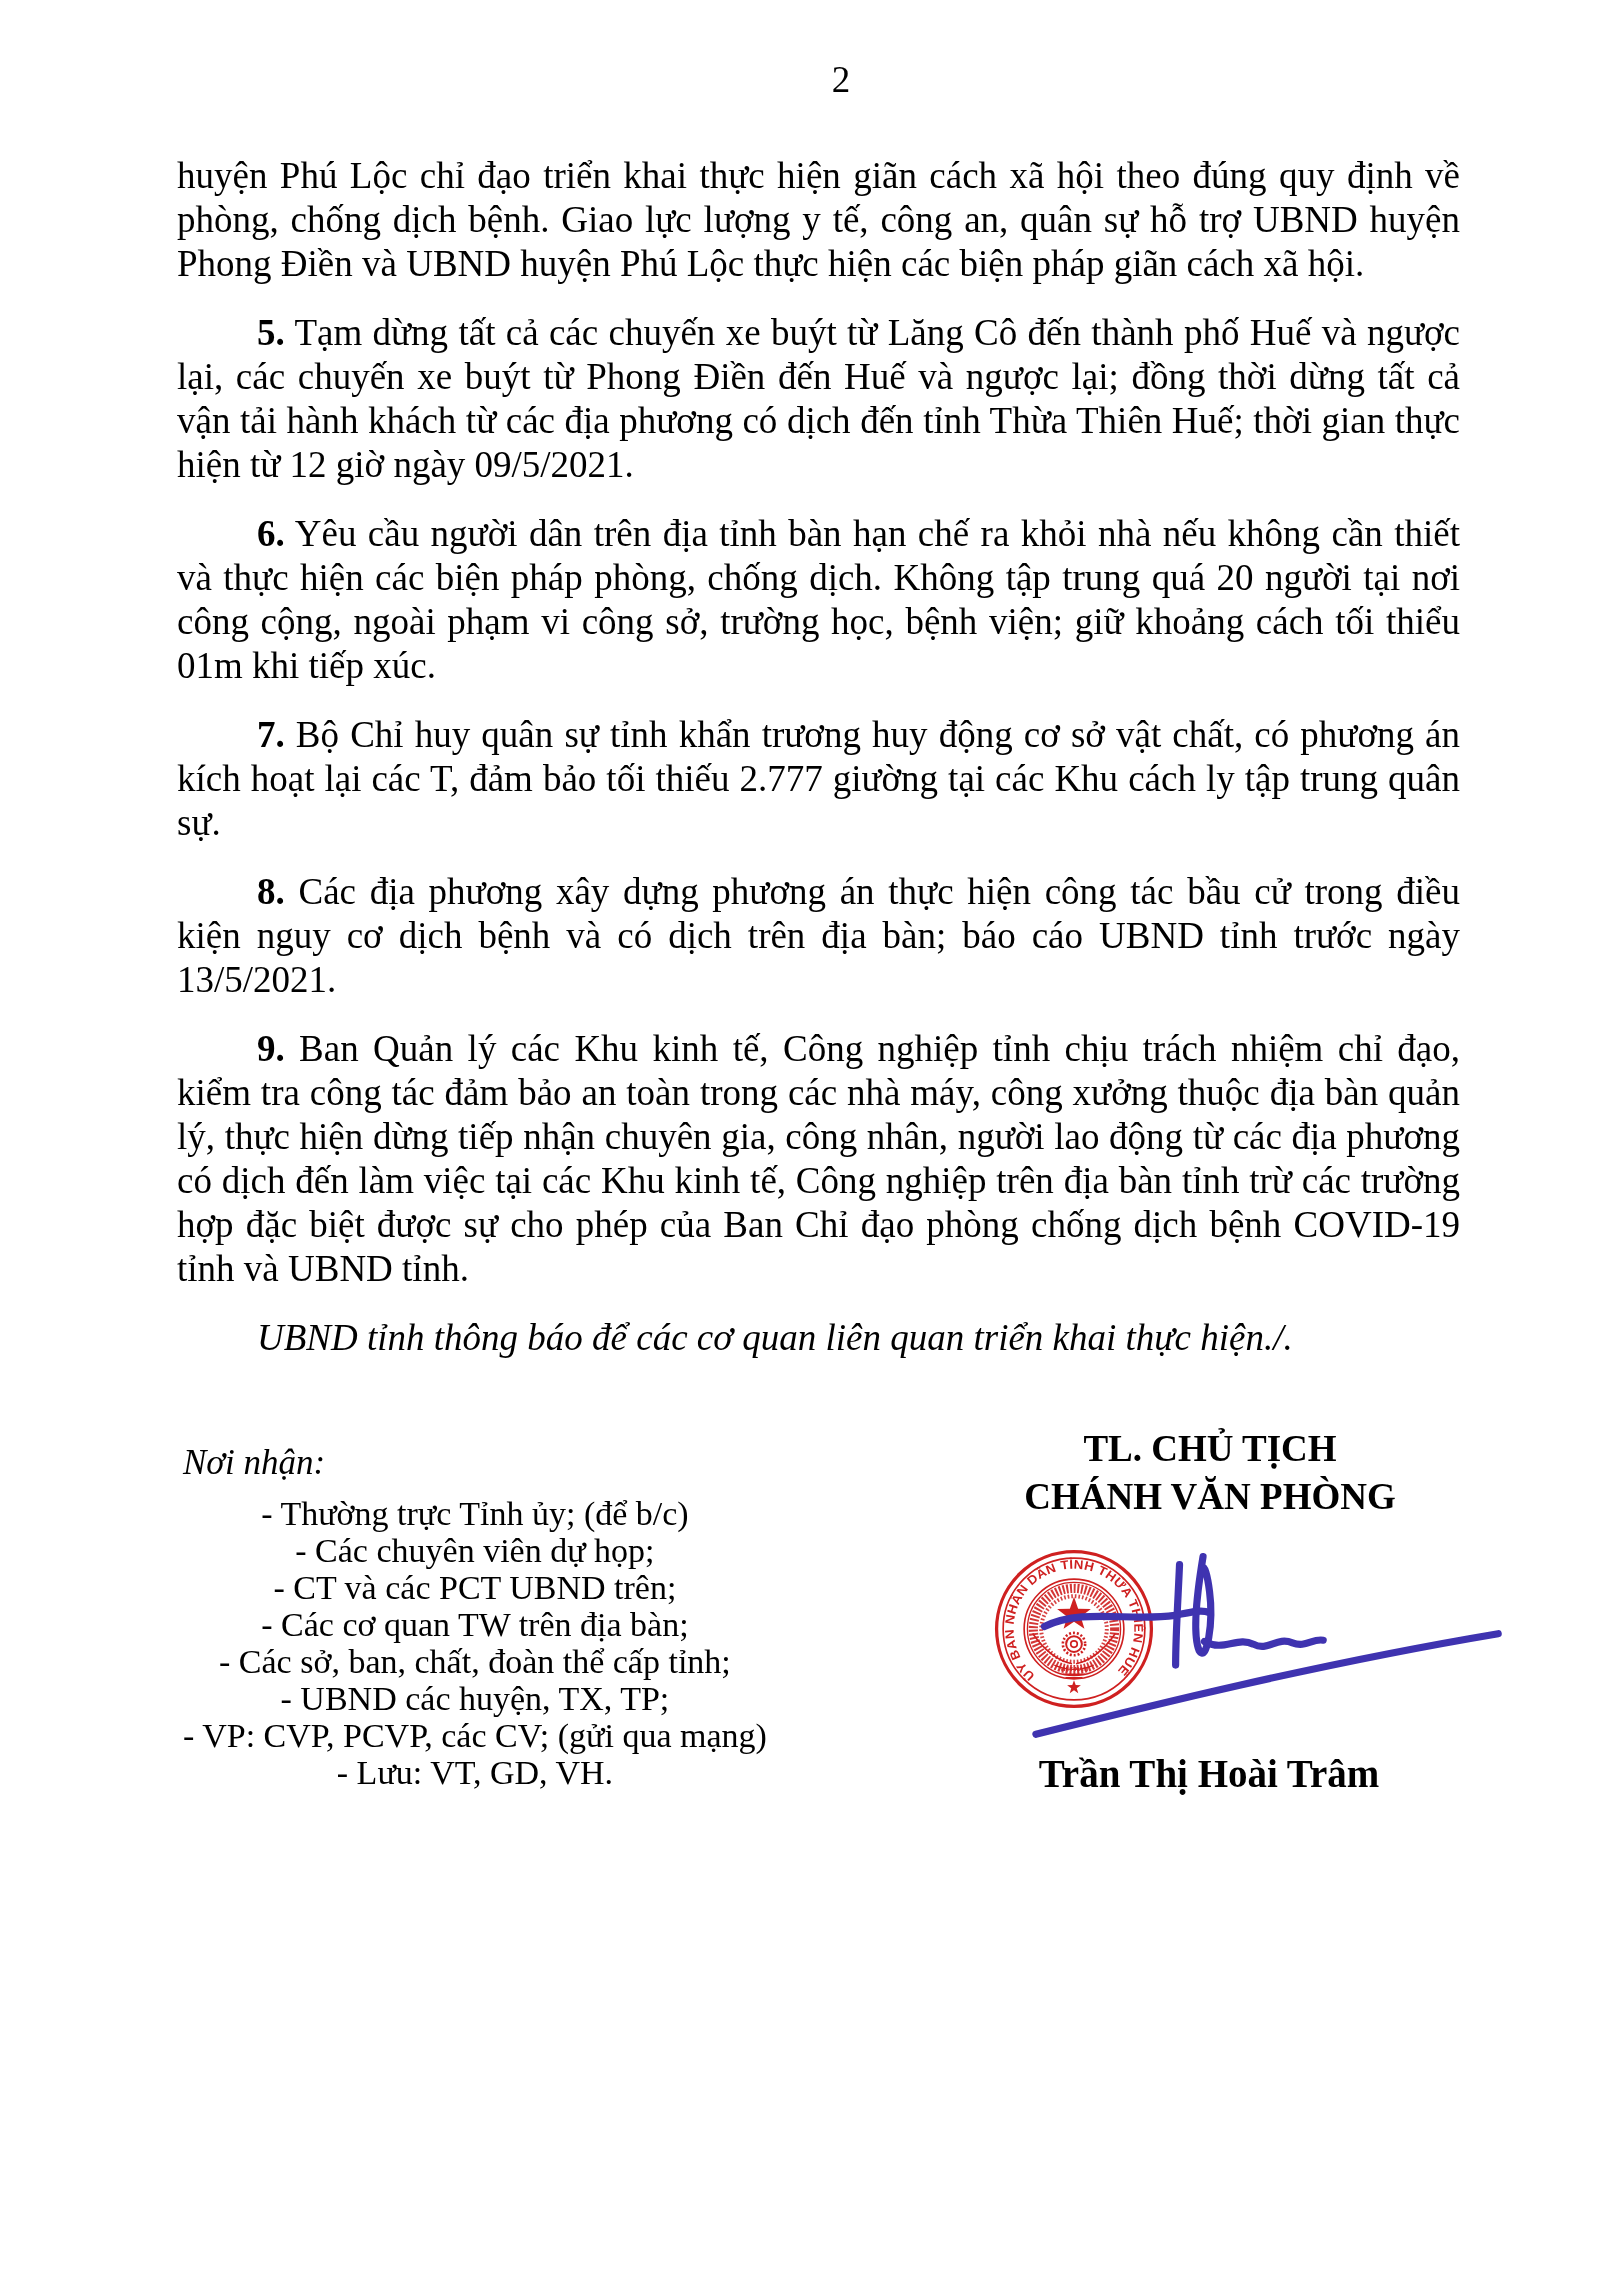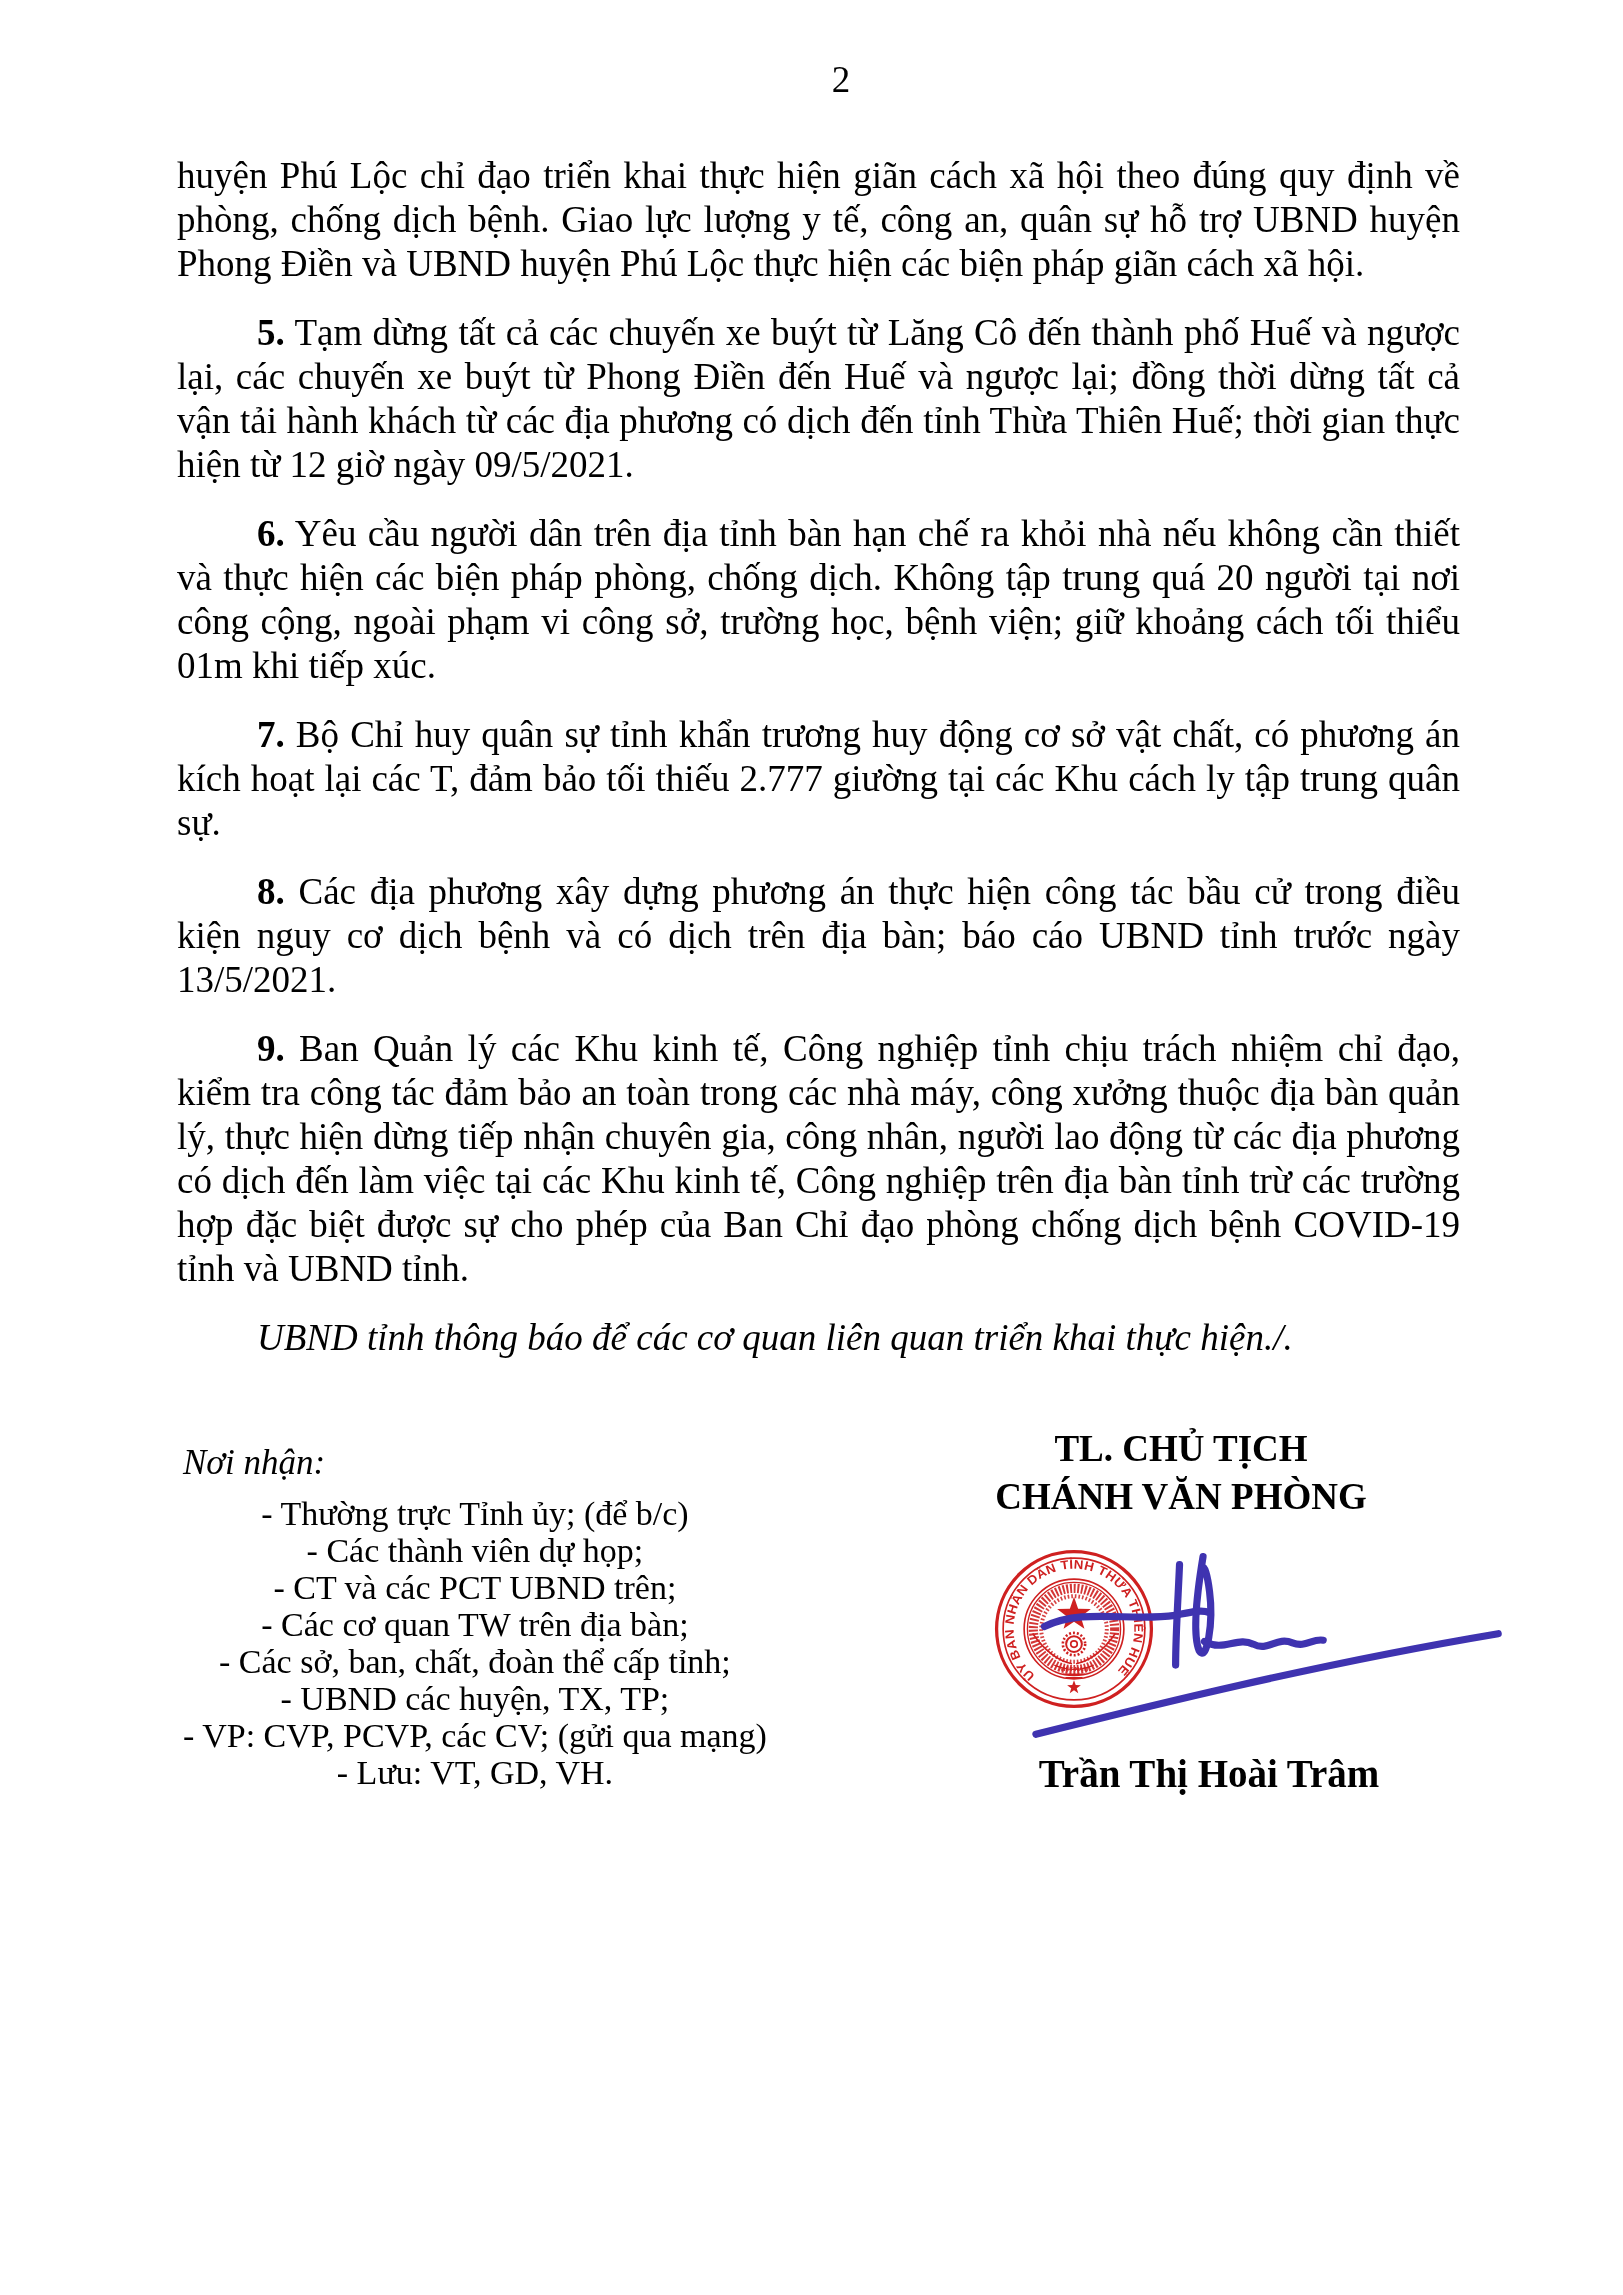--- a/index.html
+++ b/index.html
@@ -33,21 +33,21 @@
   .content p.closing { font-style: italic; margin-top: 13px; margin-bottom: 8px; }
   .recipients-heading {
     position: absolute; left: 183px; top: 1443px;
     font-size: 35px; font-weight: normal; font-style: italic;
   }
   .recipients {
     position: absolute; left: 183px; top: 1495px;
     font-size: 34px; line-height: 37px; text-align: center;
   }
   .sign-head {
-    position: absolute; left: 965px; top: 1425px; width: 432px;
+    position: absolute; left: 994px; top: 1425px; width: 432px;
     text-align: center; font-weight: bold; font-size: 37px; line-height: 48px;
   }
   .seal {
     position: absolute; left: 992px; top: 1547px;
     width: 164px; height: 164px;
   }
   .signature {
     position: absolute; left: 949px; top: 1524px;
     width: 576px; height: 222px;
   }
@@ -71,21 +71,21 @@
     <p class="indent"><b class="num">7.</b><span> Bộ Chỉ huy quân sự tỉnh khẩn trương huy động cơ sở vật chất, có phương án kích hoạt lại các T, đảm bảo tối thiếu 2.777 giường tại các Khu cách ly tập trung quân sự.</span></p>
     <p class="indent"><b class="num">8.</b><span> Các địa phương xây dựng phương án thực hiện công tác bầu cử trong điều kiện nguy cơ dịch bệnh và có dịch trên địa bàn; báo cáo UBND tỉnh trước ngày 13/5/2021.</span></p>
     <p class="indent"><b class="num">9.</b><span> Ban Quản lý các Khu kinh tế, Công nghiệp tỉnh chịu trách nhiệm chỉ đạo, kiểm tra công tác đảm bảo an toàn trong các nhà máy, công xưởng thuộc địa bàn quản lý, thực hiện dừng tiếp nhận chuyên gia, công nhân, người lao động từ các địa phương có dịch đến làm việc tại các Khu kinh tế, Công nghiệp trên địa bàn tỉnh trừ các trường hợp đặc biệt được sự cho phép của Ban Chỉ đạo phòng chống dịch bệnh COVID-19 tỉnh và UBND tỉnh.</span></p>
     <p class="indent closing"><span>UBND tỉnh thông báo để các cơ quan liên quan triển khai thực hiện./.</span></p>
   </div>
 
   <div class="recipients-heading">Nơi nhận:</div>
 
   <div class="recipients">
     <div>- Thường trực Tỉnh ủy; (để b/c)</div>
-    <div>- Các thành viên dự họp;</div>
+    <div>- Các chuyên viên dự họp;</div>
     <div>- CT và các PCT UBND trên;</div>
     <div>- Các cơ quan TW trên địa bàn;</div>
     <div>- Các sở, ban, chất, đoàn thể cấp tỉnh;</div>
     <div>- UBND các huyện, TX, TP;</div>
     <div>- VP: CVP, PCVP, các CV; (gửi qua mạng)</div>
     <div>- Lưu: VT, GD, VH.</div>
   </div>
 
   <div class="sign-head">
     <div>TL. CHỦ TỊCH</div>

